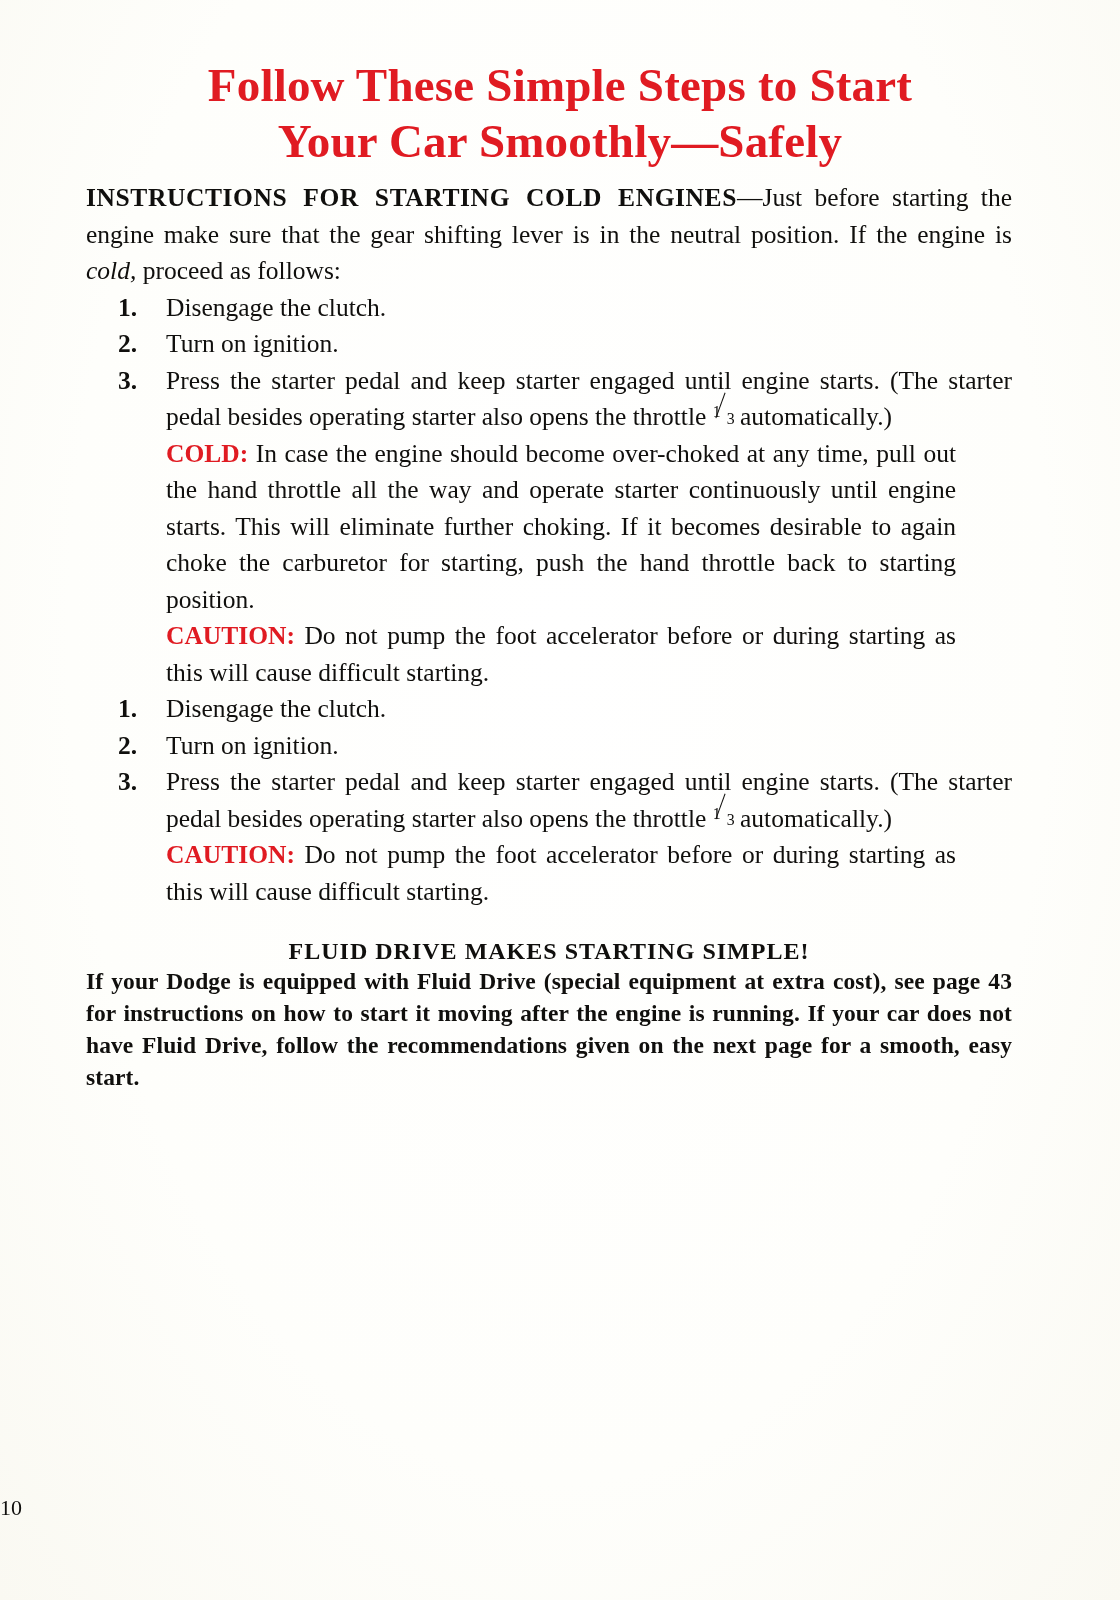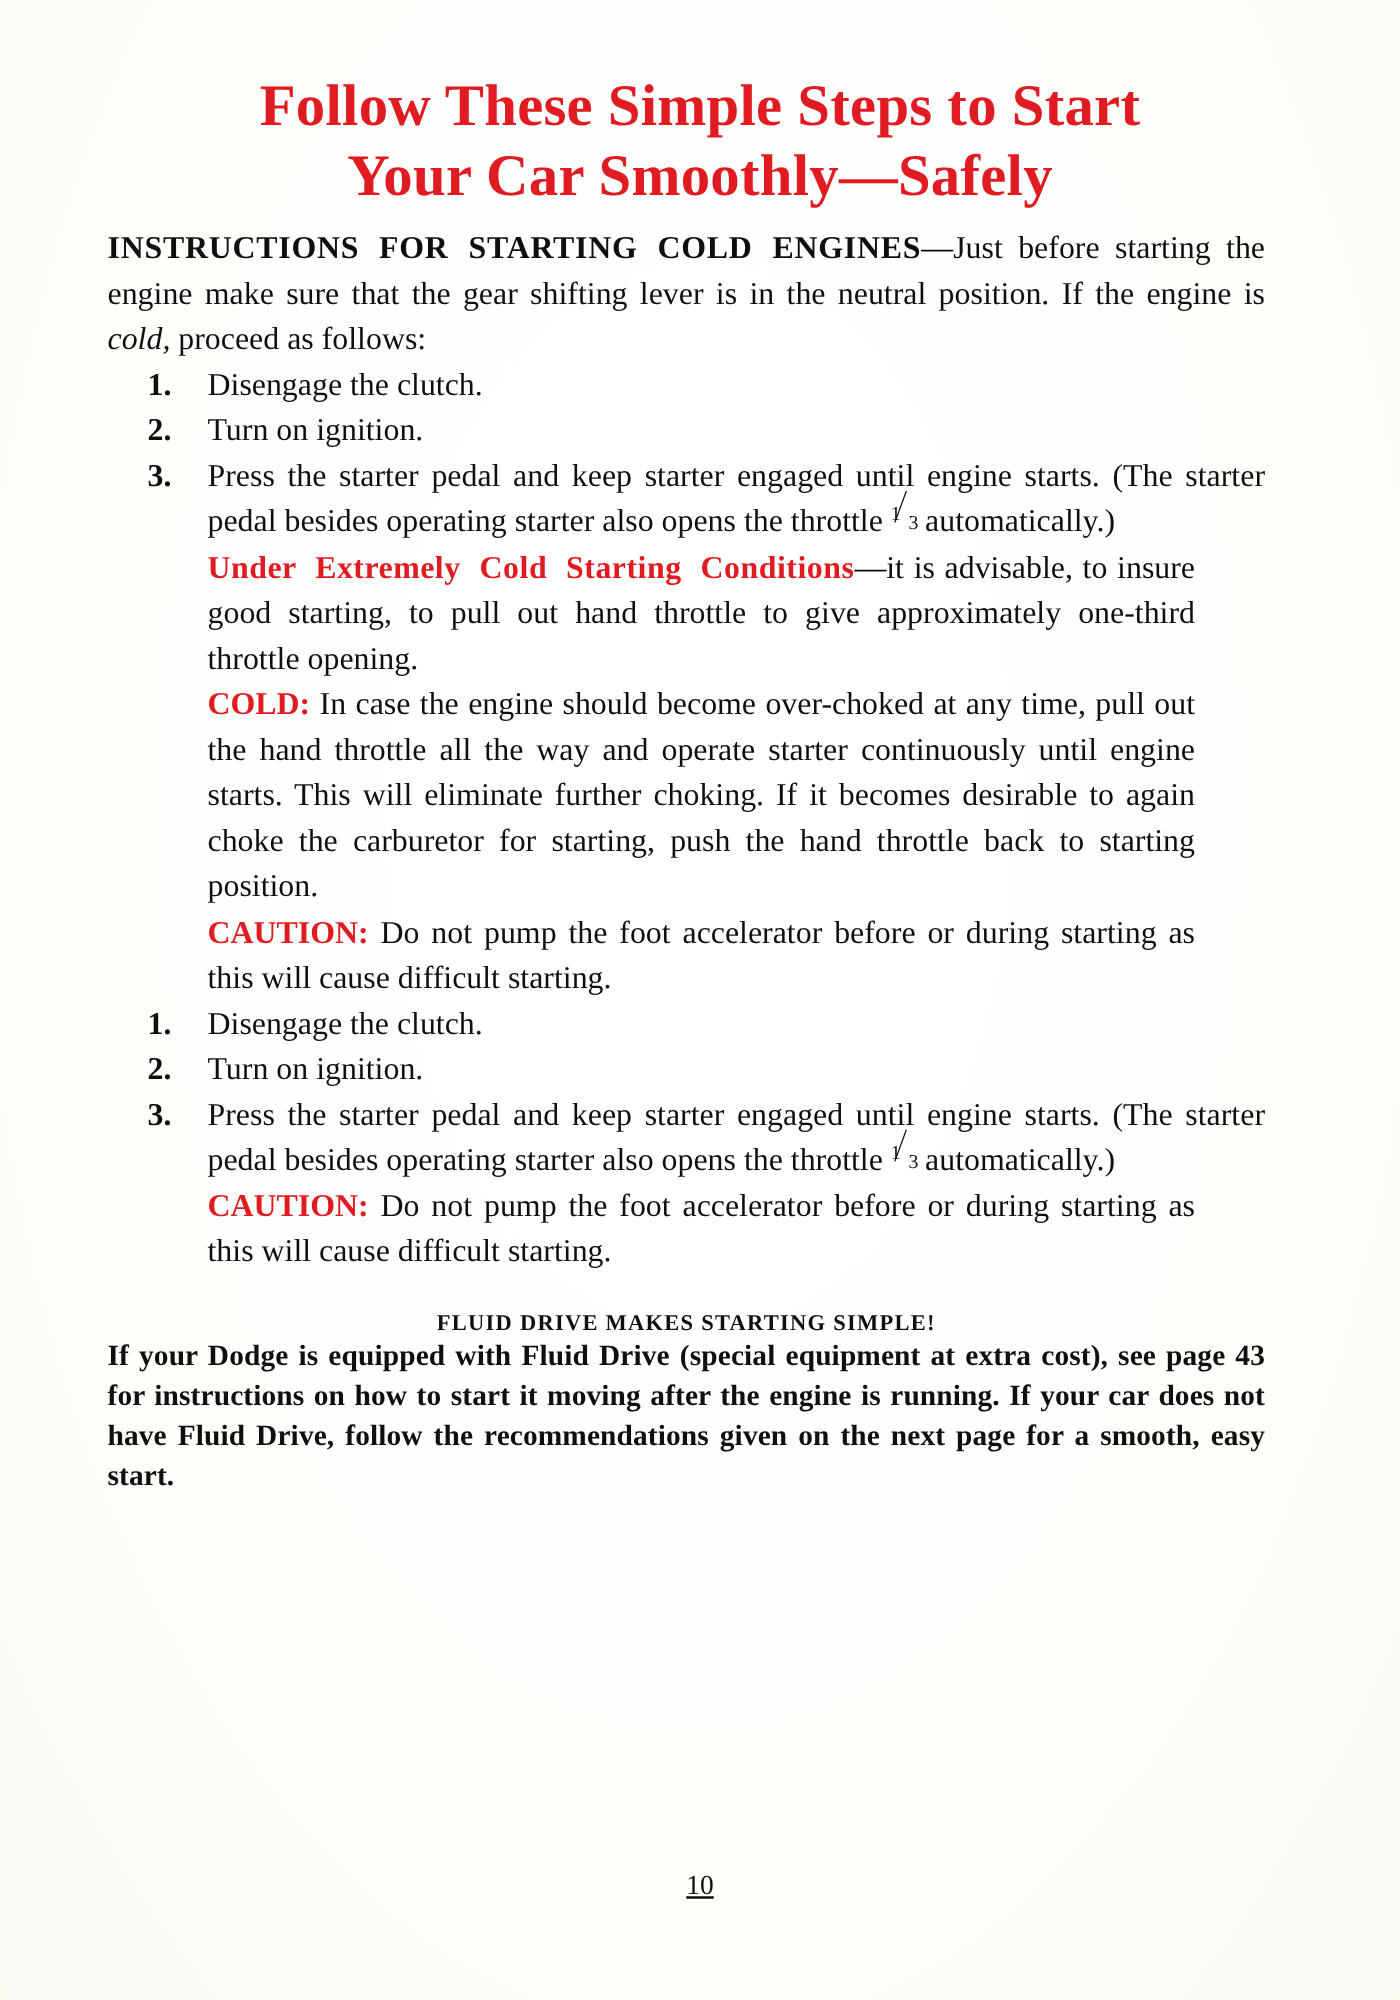--- a/index.html
+++ b/index.html
@@ -149,43 +149,42 @@
     position: absolute;
     right: -1px;
     top: 0.07em;
     font-size: 0.62em;
   }
 
   
   .fluid-head {
     margin-top: 28px;
     text-align: center;
-    font-size: 18px;
+    font-size: 24px;
     font-weight: bold;
     letter-spacing: 1px;
   }
   .fluid-para {
     margin-top: 0;
     font-size: 23.5px;
     line-height: 32px;
     font-weight: bold;
     text-align: justify;
     text-align-last: left;
     letter-spacing: 0.1px;
   }
 
   
   .page-number {
     position: absolute;
     left: 0;
     right: 0;
     top: 1495px;
-    text-align: center;
+    text-align: left;
     font-size: 22px;
-    text-decoration: underline;
   }
 </style>
 </head>
 <body>
 
 <div class="page">
 
   <h1 class="title">
     <span>Follow These Simple Steps to Start</span>
     <span class="l2">Your Car Smoothly—Safely</span>
@@ -204,23 +203,20 @@
       </li>
       <li>
         <span class="num">2.</span>
         <span>Turn on ignition.</span>
       </li>
       <li>
         <span class="num">3.</span><span>Press the starter pedal and keep starter engaged until engine starts. (The starter pedal besides operating starter also opens the throttle </span><span class="frac"><span class="n">1</span><span class="bar"></span><span class="d">3</span></span><span> automatically.)</span>
       </li>
     </ol>
 
-    <p class="note-block">
-      <span class="red-wide spread">Under Extremely Cold Starting Conditions</span><span>—it is advisable, to insure good starting, to pull out hand throttle to give approximately one-third throttle opening.</span>
-    </p>
 
     <p class="note-block">
       <span class="red">COLD:</span><span> In case the engine should become over-choked at any time, pull out the hand throttle all the way and operate starter continuously until engine starts. This will eliminate further choking. If it becomes desirable to again choke the carburetor for starting, push the hand throttle back to starting position.</span>
     </p>
 
     <p class="note-block">
       <span class="red">CAUTION:</span><span> Do not pump the foot accelerator before or during starting as this will cause difficult starting.</span>
     </p>
 
 

